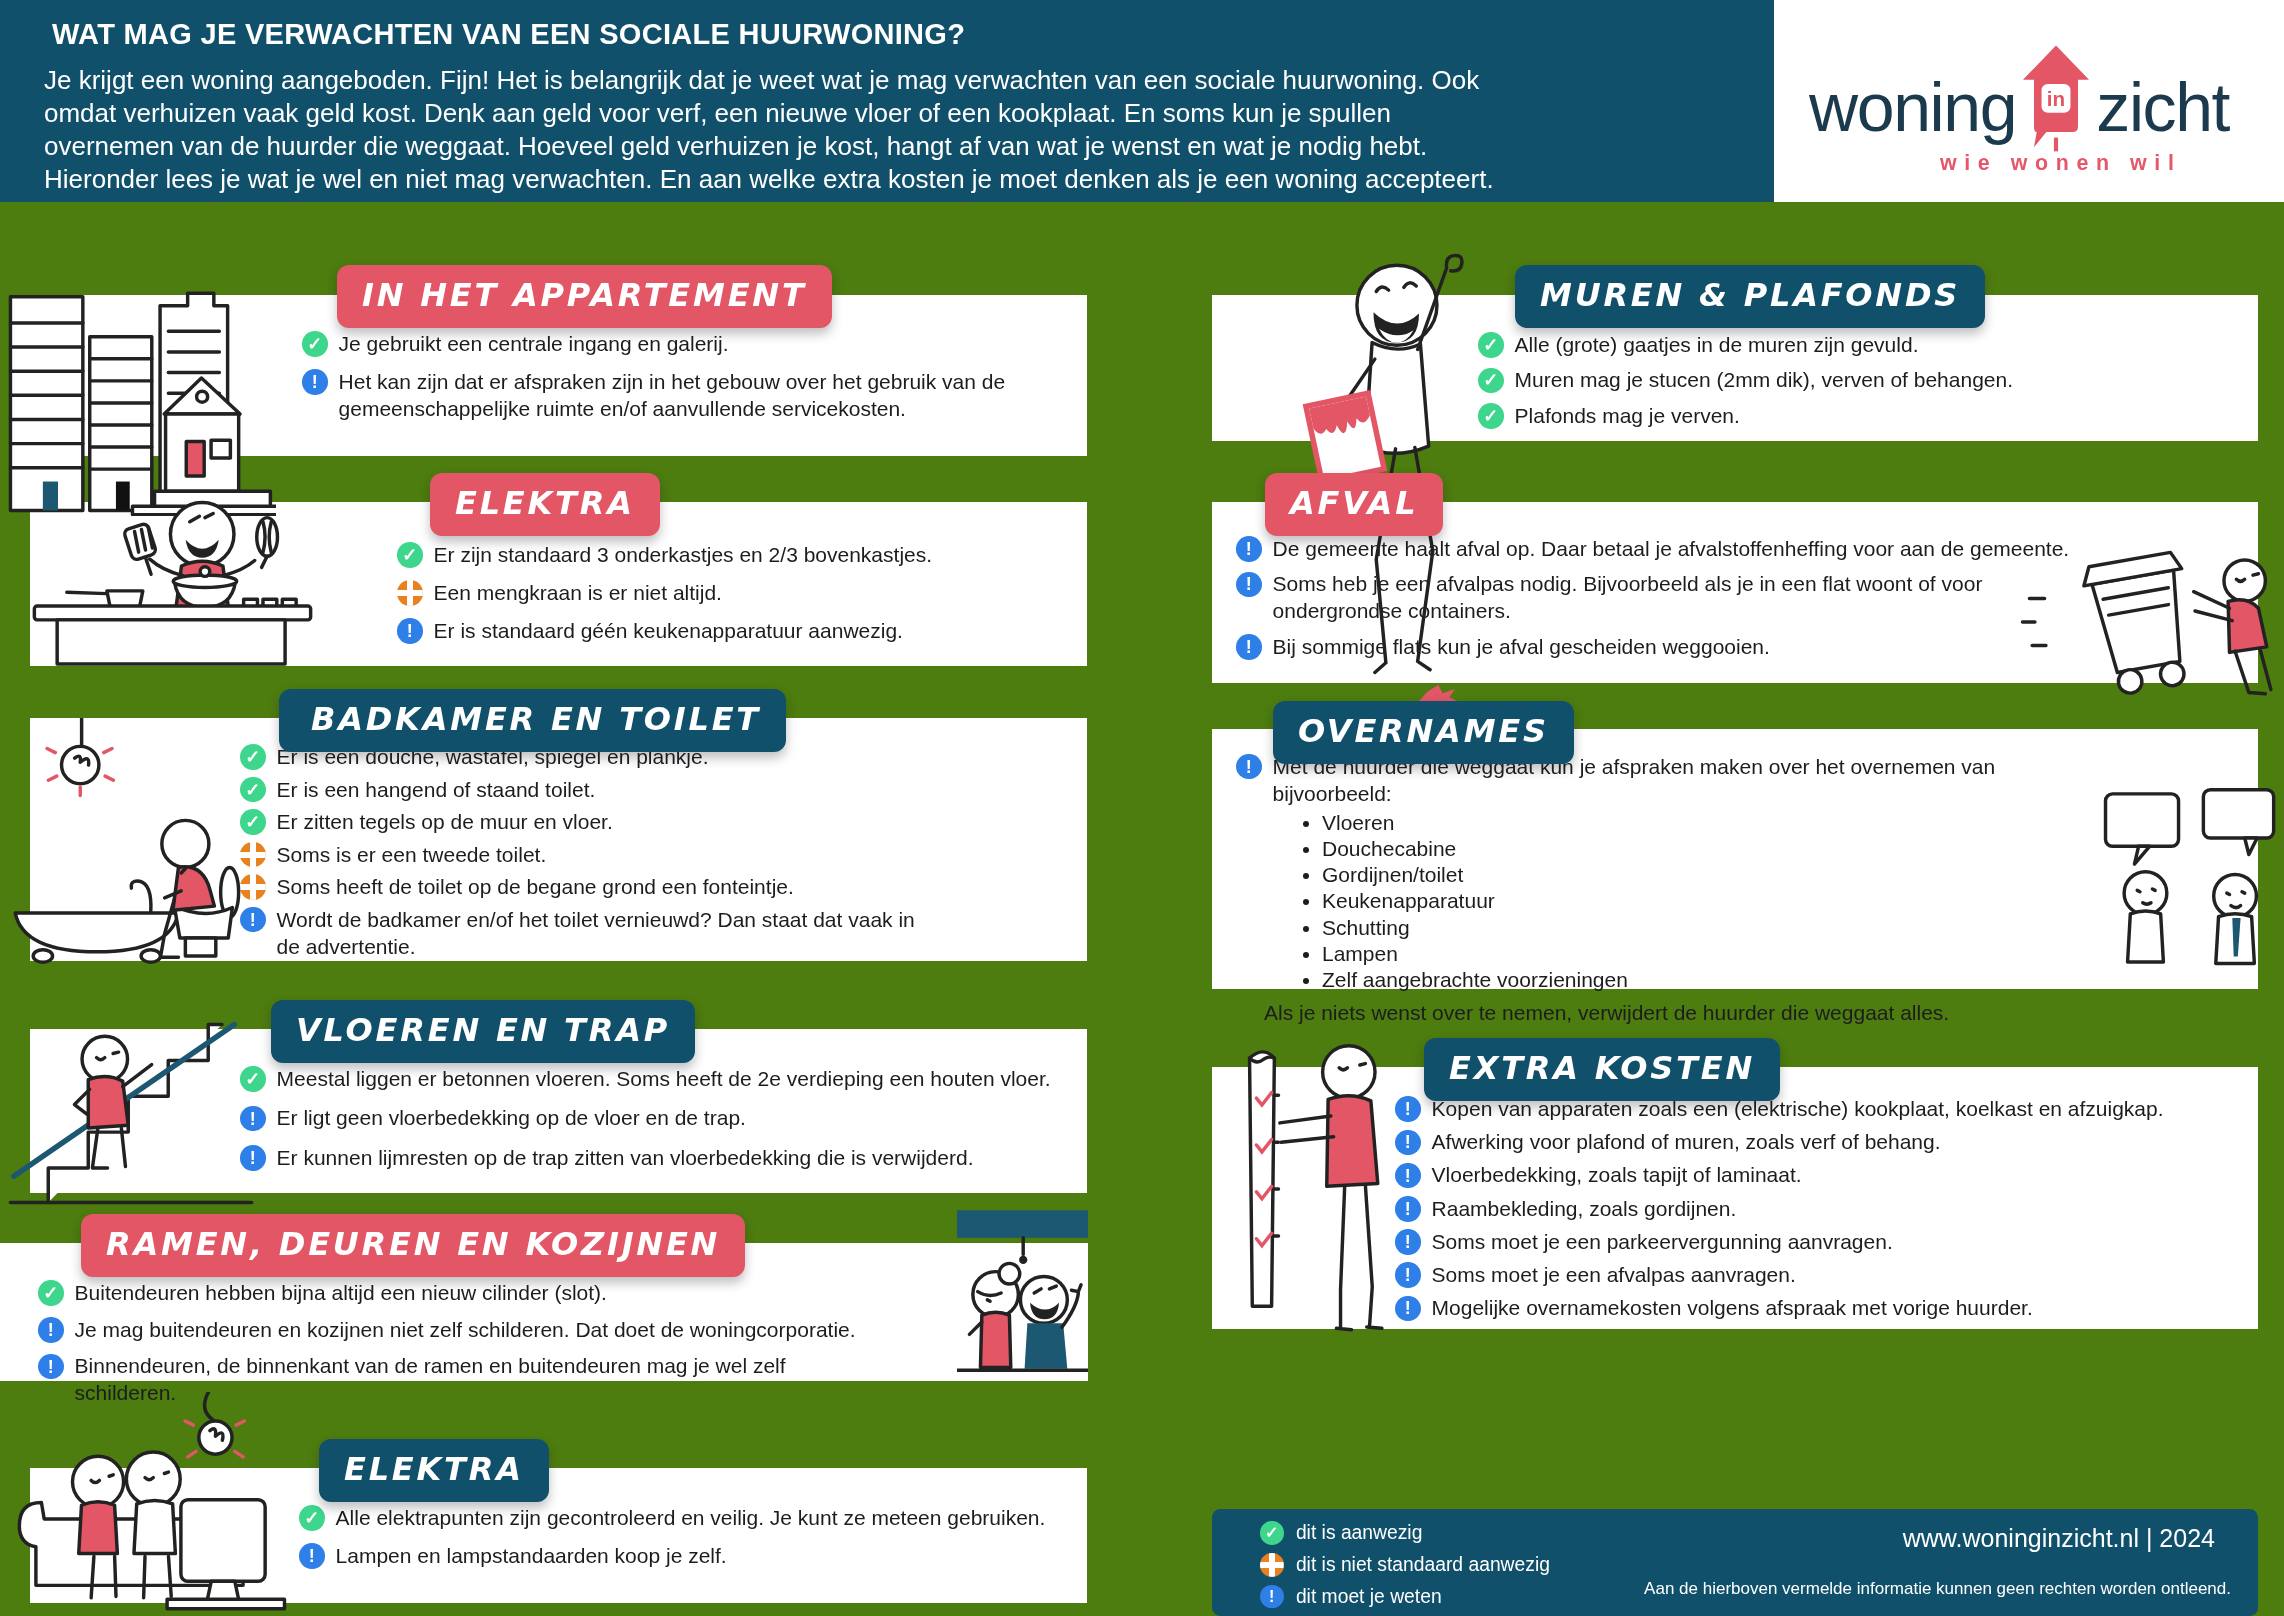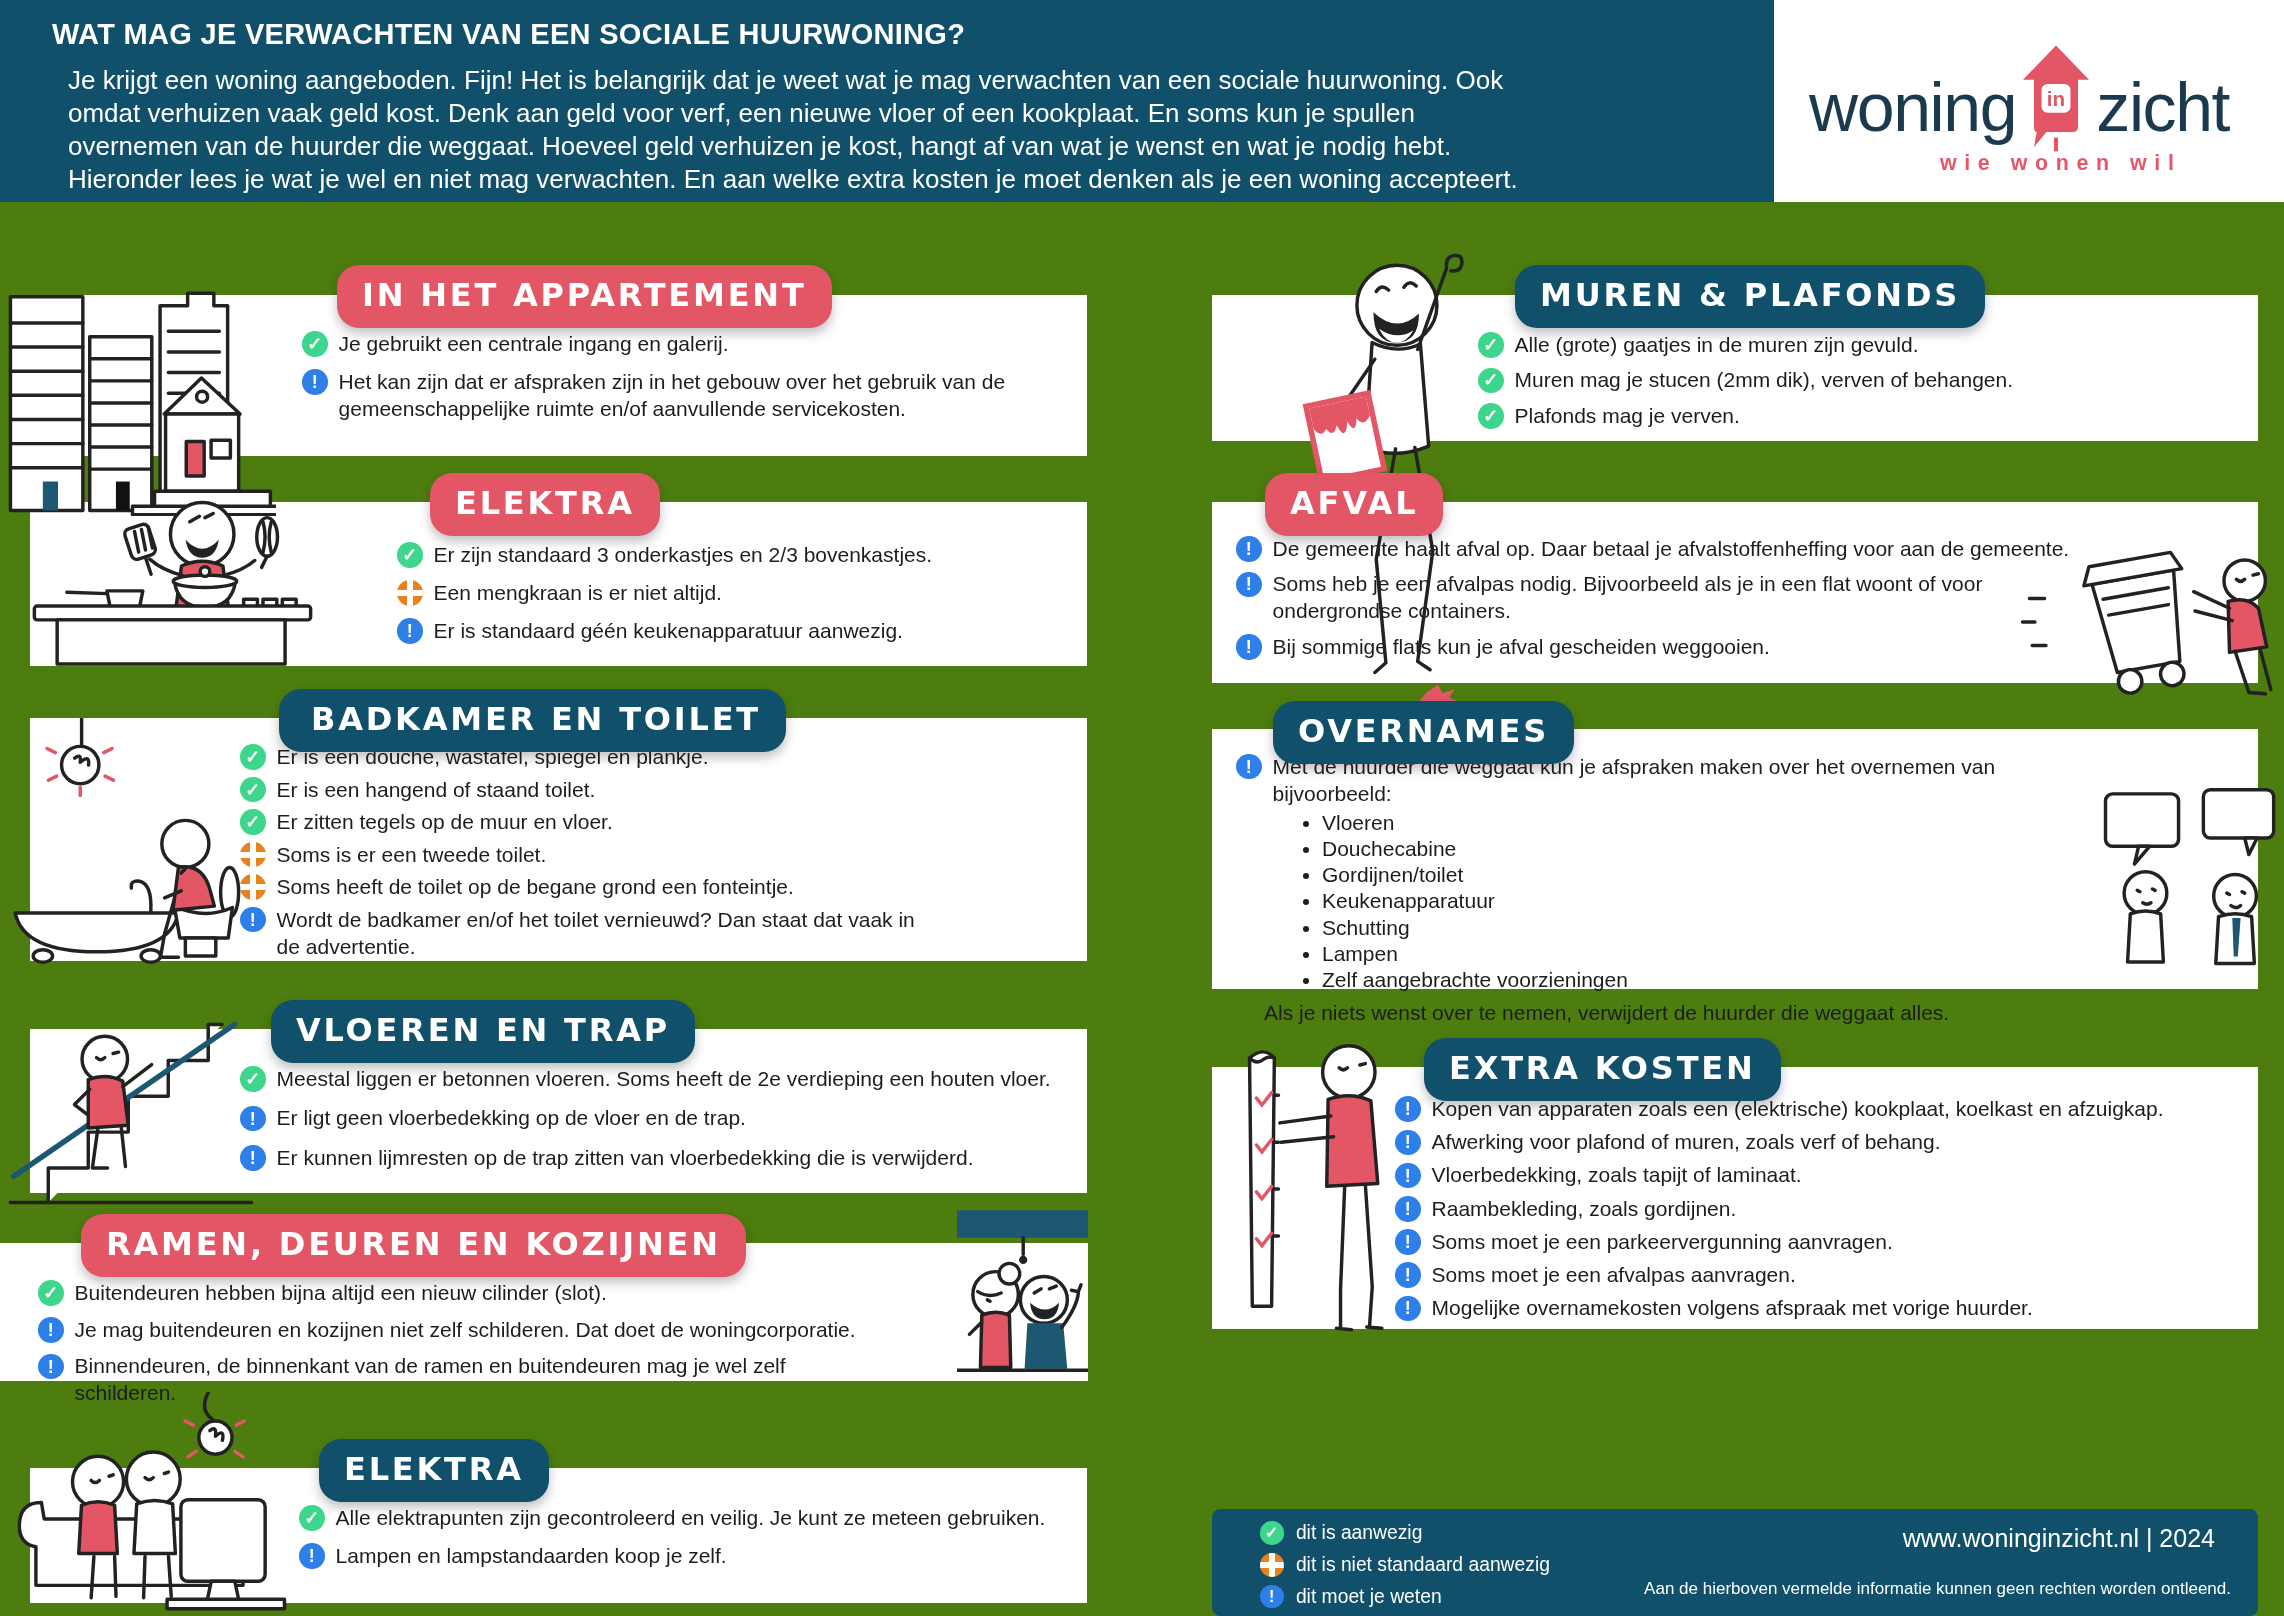--- a/index.html
+++ b/index.html
@@ -1,31 +1,31 @@
 <!DOCTYPE html>
 <html style="font-size:11px"><head>
 <meta charset="utf-8">
 <style>
   html,body{margin:0;padding:0;background:#cfcfd6;}
   .page{position:relative;width:2284px;height:1616px;background:#4d7c0f;overflow:hidden;
         font-family:"Liberation Sans",sans-serif;color:#1d1d1f;}
   
   .header-teal{position:absolute;left:0;top:0;width:1774px;height:202px;background:#10506a;}
   .header-title{position:absolute;left:52px;top:18px;font-size:29px;font-weight:bold;color:#fff;letter-spacing:0.3px;}
-  .header-intro{position:absolute;left:68px;top:64px;font-size:26px;line-height:33px;color:#fff;white-space:nowrap;}
+  .header-intro{position:absolute;left:44px;top:64px;font-size:26px;line-height:33px;color:#fff;white-space:nowrap;}
   .logo-box{position:absolute;left:1774px;top:0;width:510px;height:202px;background:#fff;}
   .logo-row{position:absolute;left:35px;top:48px;display:flex;align-items:center;}
   .logo-word{font-size:68px;font-weight:normal;color:#1b3a4d;letter-spacing:-1.4px;}
   .logo-house{position:relative;width:72px;height:117px;margin:0 4.1px;top:-4.1px;}
   .logo-tagline{position:absolute;left:166px;top:151px;font-size:21.4px;letter-spacing:7.6px;color:#e5576b;font-weight:bold;}
   
   .card{position:absolute;background:#fff;box-sizing:border-box;}
   .badge{position:absolute;z-index:6;color:#fff;font-family:"DejaVu Sans",sans-serif;font-weight:bold;
-         font-size:32px;letter-spacing:2.8px;padding:11px 25px 14px;border-radius:22px;
-         box-shadow:0 5.5px 11px rgba(30,30,40,.28);white-space:nowrap;}
+         font-size:32px;letter-spacing:2.8px;padding:11px 25px 14px;border-radius:12px;
+         box-shadow:0 5.5px 11px rgba(30,30,40,.28);white-space:nowrap;font-style:italic;}
   .badge.red{background:#e25666;}
   .badge.teal{background:#10506a;}
   .items{display:flex;flex-direction:column;}
   .item{display:flex;align-items:flex-start;gap:11px;font-size:21px;line-height:27px;}
   .ic{flex:0 0 auto;width:25.6px;height:25.6px;border-radius:50%;margin-top:1.4px;display:flex;align-items:center;justify-content:center;
       color:#fff;font-weight:bold;font-size:18px;line-height:1;}
   .ic-check{background:#3dd68c;}
   .ic-info{background:#2e7fe8;}
   .ic-plus{background:
       linear-gradient(#fff,#fff) center/100% 6.2px no-repeat,

